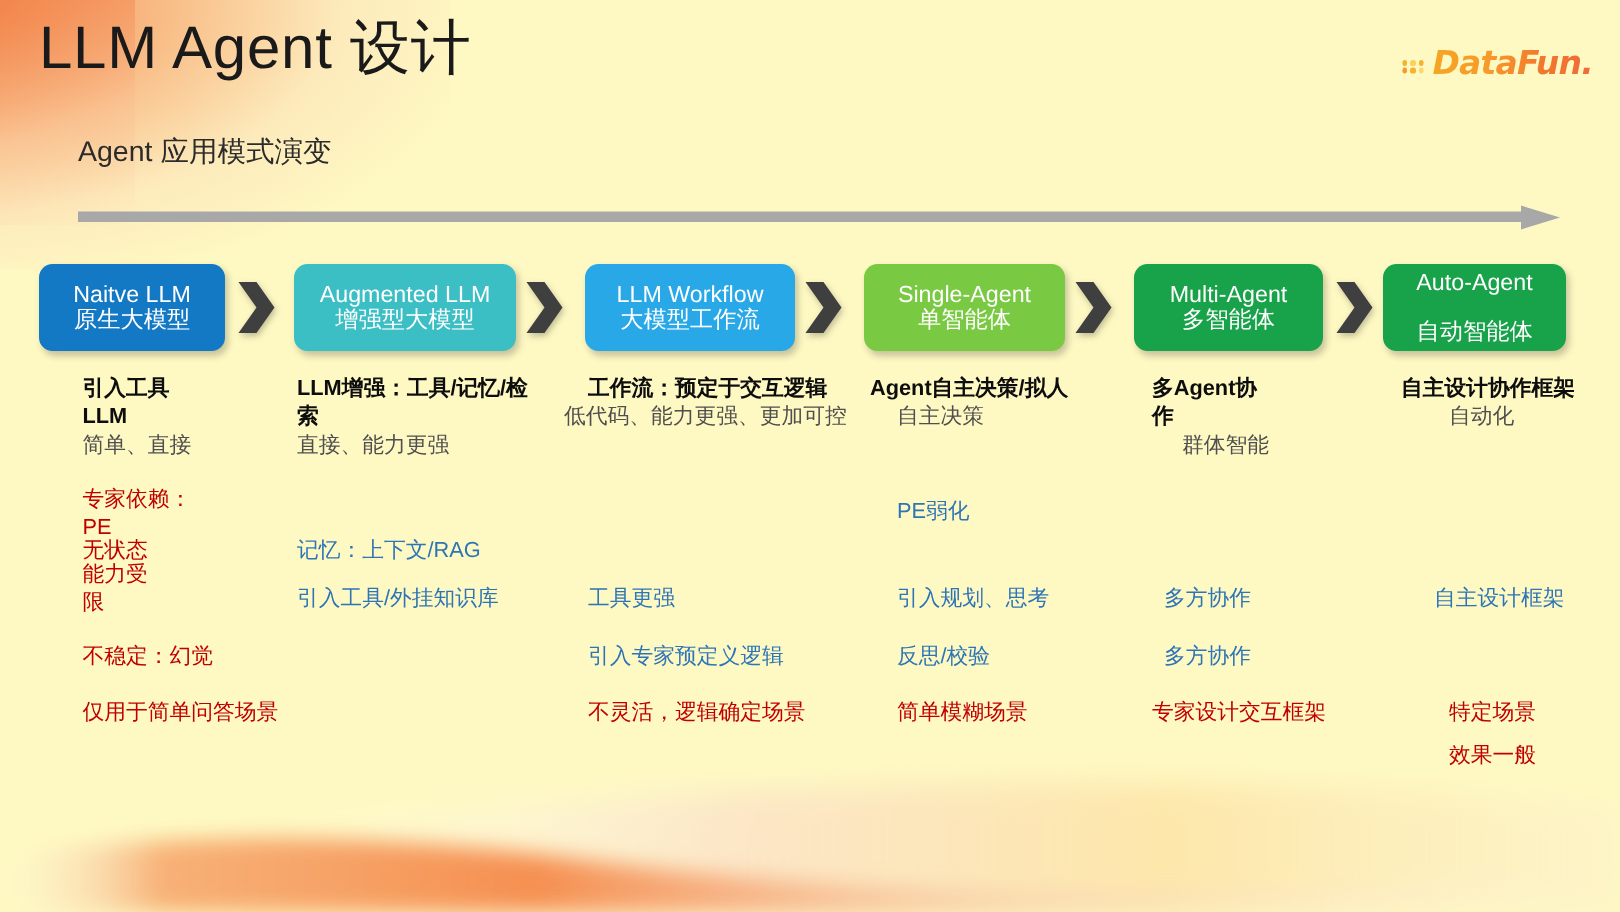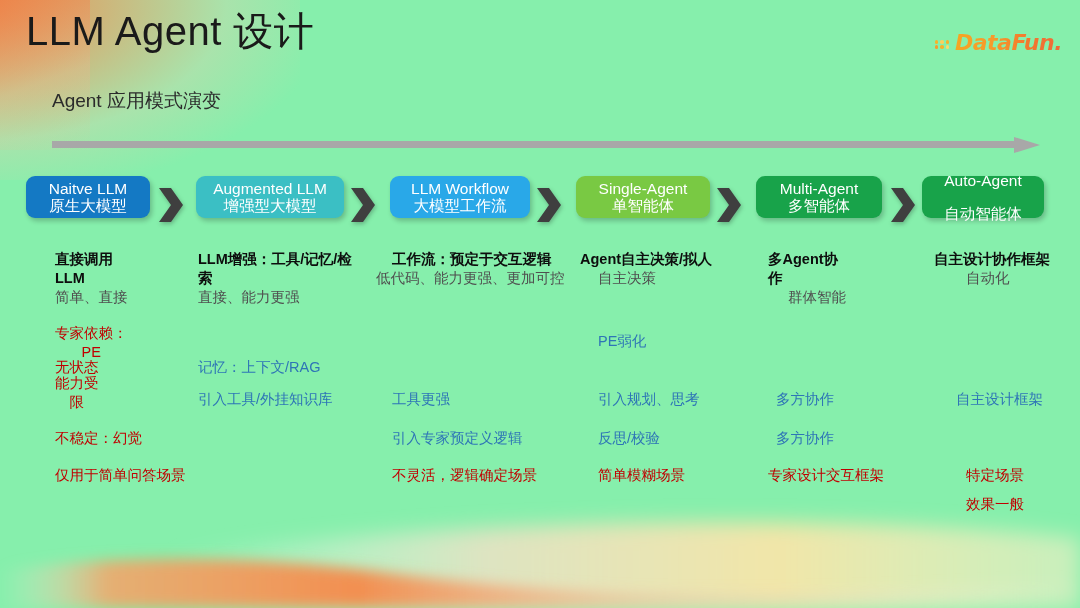--- a/index.html
+++ b/index.html
@@ -4,21 +4,21 @@
 <title>LLM Agent Slide</title>
 <style>
   html,body{margin:0;padding:0;}
   body{
     width:1080px;height:608px;
     font-family:"Liberation Sans","DejaVu Sans",sans-serif;
     background:#ffffff;
     overflow:hidden;
     position:relative;
   }
-  .slide{position:relative;width:1080px;height:608px;overflow:hidden;background:#86efac;}
+  .slide{position:relative;width:1080px;height:608px;overflow:hidden;background:#fef9c3;}
 
   
   .corner-glow{
     position:absolute;left:-30px;top:-40px;width:330px;height:220px;
     background:radial-gradient(ellipse at 0% 20%, rgba(243,132,74,0.95) 0%, rgba(245,150,95,0.65) 28%, rgba(250,200,170,0.30) 55%, rgba(255,255,255,0) 78%);
     pointer-events:none;
   }
   .corner-glow2{
     position:absolute;left:-60px;top:-10px;width:150px;height:160px;
     background:linear-gradient(160deg, rgba(240,120,60,0.75) 0%, rgba(250,180,140,0.25) 60%, rgba(255,255,255,0) 100%);
@@ -59,40 +59,40 @@
   .timeline .bar{position:absolute;left:0;top:4px;width:962px;height:7px;background:#a8a8a8;}
   .timeline .head{
     position:absolute;right:0;top:0;width:0;height:0;
     border-top:8px solid transparent;border-bottom:8px solid transparent;
     border-left:26px solid #a8a8a8;
   }
 
   
   .stages{position:absolute;left:0;top:176px;width:1080px;height:62px;}
   .chip{
-    position:absolute;top:0;height:42px;border-radius:9px;
+    position:absolute;top:0;height:58px;border-radius:9px;
     display:flex;flex-direction:column;align-items:center;justify-content:center;
     color:#ffffff;line-height:1.12;
     box-shadow:2px 3px 5px rgba(0,0,0,0.22);
     box-sizing:border-box;padding:0 16px;
   }
   .chip .en{font-size:15.5px;font-weight:400;white-space:nowrap;}
   .chip .cn{font-size:15.5px;font-weight:400;white-space:nowrap;}
   .chevron{
     position:absolute;top:11px;width:26px;height:36px;
     color:#3f3f3f;
   }
   .chevron svg{display:block;filter:drop-shadow(1.5px 2px 2px rgba(0,0,0,0.25));}
 
   
   .cols{position:absolute;left:0;top:250px;width:1080px;height:300px;}
   .col{position:absolute;top:0;}
   .hd{font-size:14.5px;font-weight:700;color:#0d0d0d;line-height:1.30;}
   .sub{font-size:14.5px;font-weight:400;color:#4f4f4f;line-height:1.30;}
-  .ln{font-size:14.5px;font-weight:400;line-height:1.30;position:absolute;white-space:nowrap;text-align:center;}
+  .ln{font-size:14.5px;font-weight:400;line-height:1.30;position:absolute;white-space:nowrap;}
   .red{color:#c00000;}
   .blue{color:#2e75b6;}
 </style>
 </head>
 <body>
 
 <div class="slide">
 
   <div class="corner-glow"></div>
   <div class="corner-glow2"></div>
@@ -164,21 +164,21 @@
         </svg>
       </div>
       <div class="chip" style="left: 922px; width: 122px; background: rgb(24, 163, 74); gap: 16px;">
         <div class="en">Auto-Agent</div>
         <div class="cn">自动智能体</div>
       </div>
     </div>
 
   <div class="cols" id="cols">
       <div class="col" style="left: 55px; width: 140px;">
-        <div class="hd" style="white-space: pre-line;">直接调用
+        <div class="hd" style="white-space: pre-line;">引入工具
 LLM</div>
         <div class="sub" style="position: absolute; top: 38px; left: 0px; white-space: nowrap;">简单、直接</div>
         <div class="ln red" style="top: 74px; left: 0px; white-space: pre-line;">专家依赖：
 PE</div>
         <div class="ln red" style="top: 108px; left: 0px; white-space: pre-line;">无状态</div>
         <div class="ln red" style="top: 124px; left: 0px; white-space: pre-line;">能力受
 限</div>
         <div class="ln red" style="top: 179px; left: 0px; white-space: pre-line;">不稳定：幻觉</div>
         <div class="ln red" style="top: 216px; left: 0px; white-space: pre-line;">仅用于简单问答场景</div>
       </div>

